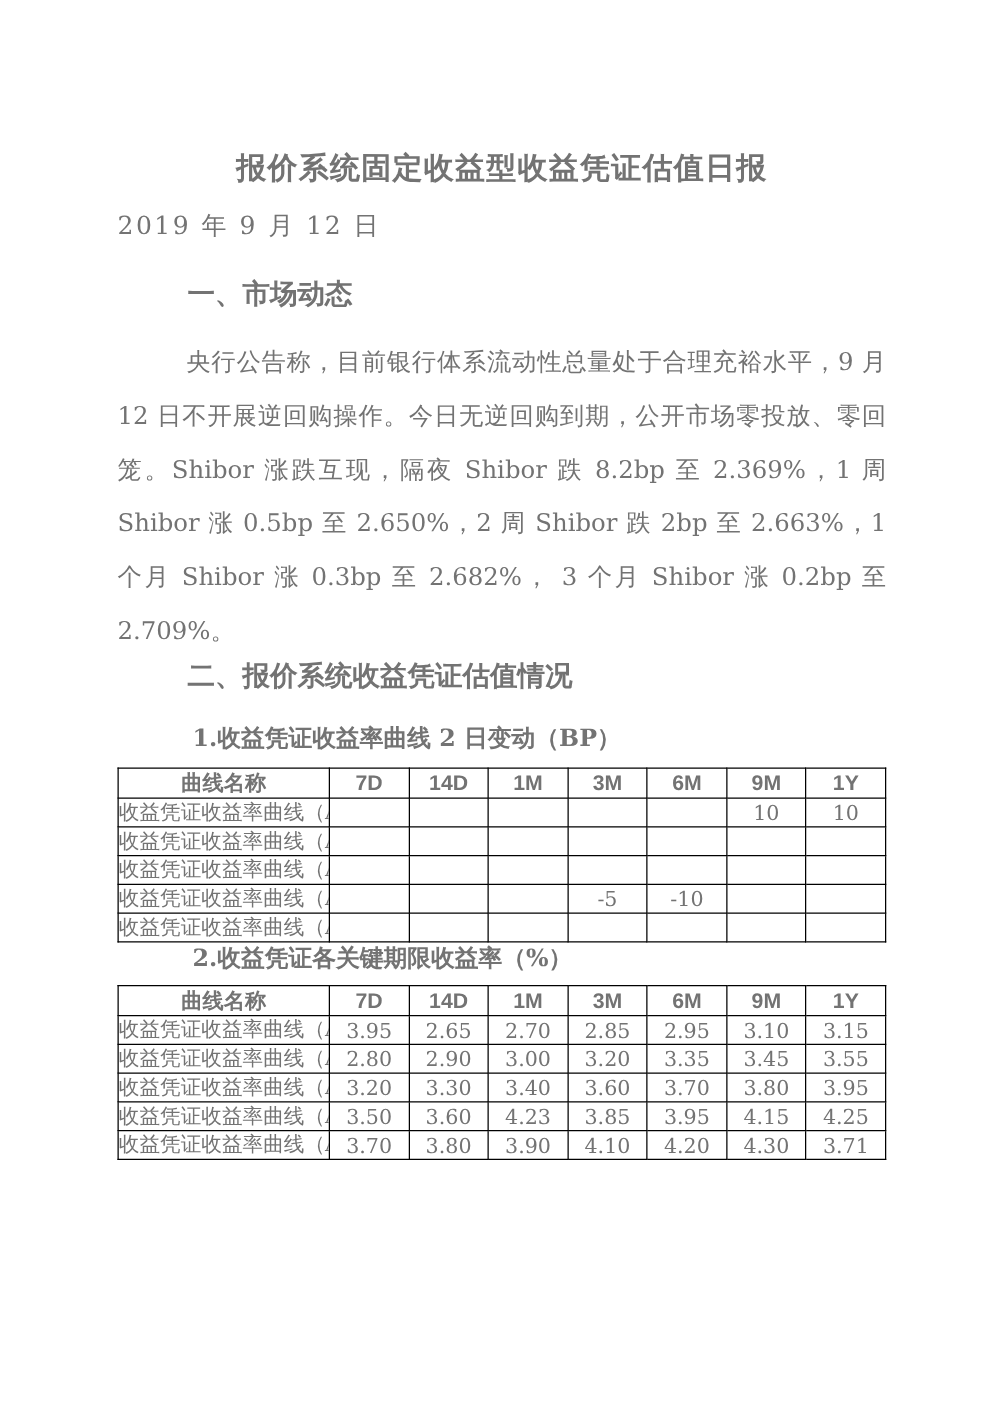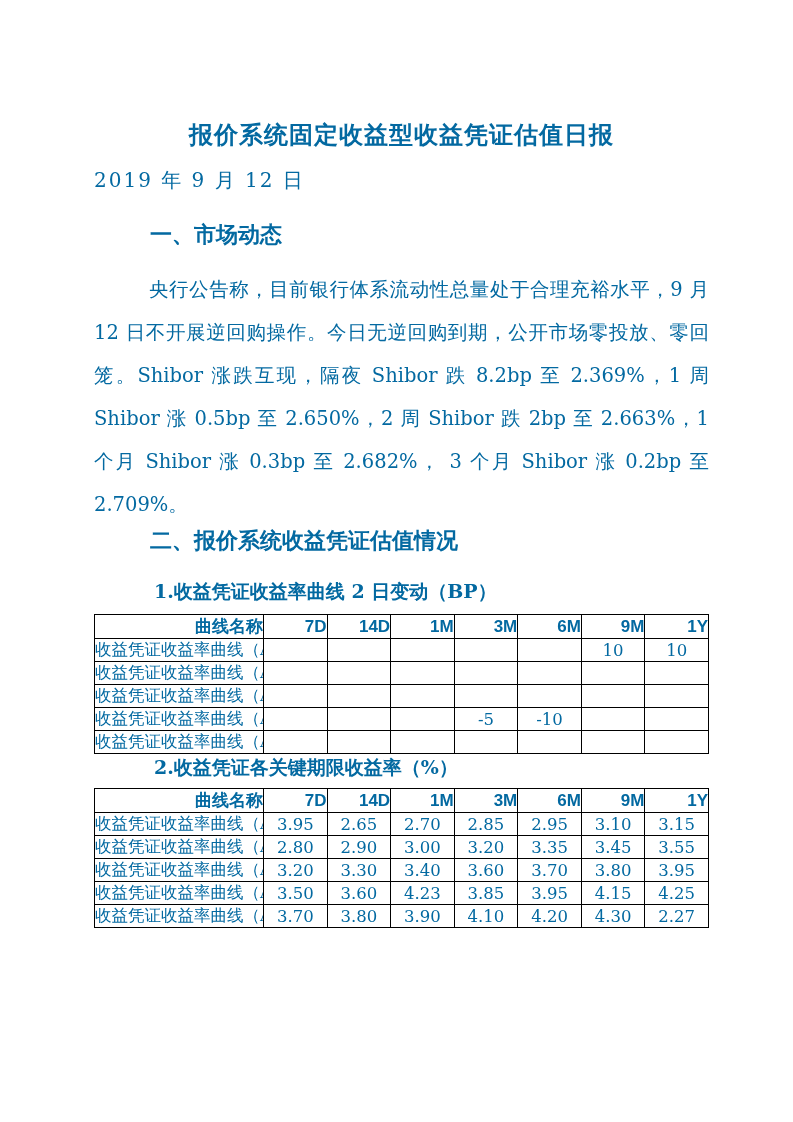--- a/index.html
+++ b/index.html
@@ -1,20 +1,20 @@
 <!DOCTYPE html>
 <html><head>
 <meta charset="utf-8">
 <style>
   html, body { margin:0; padding:0; background:#ffffff; }
   .page {
     position:relative;
     width:793px; height:950px;
     background:#ffffff;
-    color:#0369a1;
+    color:#737373;
     font-family:"DejaVu Serif", serif;
     overflow:hidden;
   }
   .inner {
     position:absolute;
     left:94px; top:0;
     width:615px;
   }
   .doc-title {
     margin:118px 0 0 0;
@@ -68,21 +68,21 @@
     border:1px solid #000000;
     height:21.5px;
     padding:0;
     overflow:hidden;
     white-space:nowrap;
   }
   table.data-table th {
     font-family:"Liberation Sans", sans-serif;
     font-weight:bold;
     font-size:17px;
-    text-align:right;
+    text-align:center;
   }
   table.data-table th:first-child { width:168px; }
   td.name-cell { text-align:left; padding-left:5px; }
   td.val-cell  { text-align:center; }
   .page-number {
     position:absolute;
     top:1016px; left:0;
     width:100%;
     text-align:center;
     font-size:15px;
@@ -230,21 +230,21 @@
             <td class="val-cell">4.25</td>
           </tr>
           <tr>
             <td class="name-cell">收益凭证收益率曲线（A）</td>
             <td class="val-cell">3.70</td>
             <td class="val-cell">3.80</td>
             <td class="val-cell">3.90</td>
             <td class="val-cell">4.10</td>
             <td class="val-cell">4.20</td>
             <td class="val-cell">4.30</td>
-            <td class="val-cell">2.27</td>
+            <td class="val-cell">3.71</td>
           </tr>
         </tbody>
       </table>
 
   </div>
 
   <div class="page-number">1</div>
 </div>
 
 </body></html>

